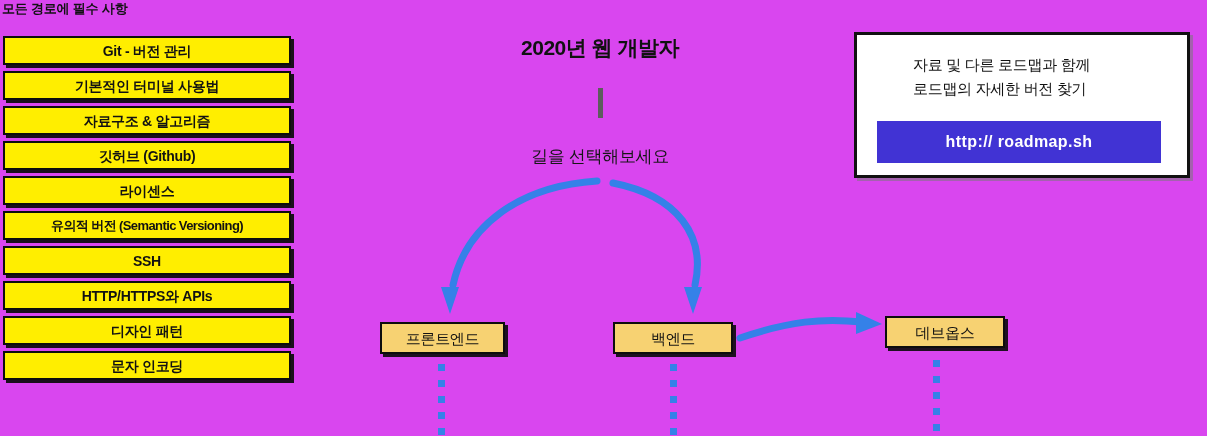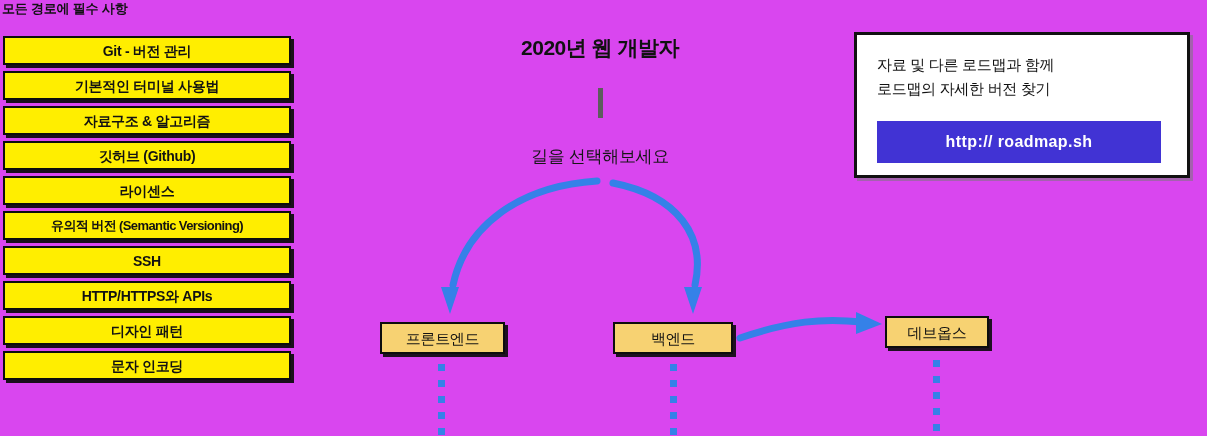--- a/index.html
+++ b/index.html
@@ -103,20 +103,21 @@
     border: 3px solid #111111;
     box-shadow: 3px 3px 0 rgba(120,120,120,0.55);
     padding: 18px 20px 0 20px;
   }
   .info-line {
     font-size: 15px;
     color: #111111;
     letter-spacing: -0.3px;
     line-height: 1.62;
     white-space: nowrap;
+    margin-left: 36px;
   }
   #roadmap-link-button {
     position: absolute;
     left: 20px;
     top: 86px;
     width: 284px;
     height: 42px;
     background: #4133d4;
     display: flex;
     align-items: center;
@@ -156,21 +157,21 @@
   .branch-box .branch-label {
     font-size: 15px;
     color: #121212;
     letter-spacing: -0.3px;
     white-space: nowrap;
     line-height: 1;
     text-align: center;
   }
   #branch-box-0 { left: 380px; top: 322px; width: 125px; }
   #branch-box-1 { left: 613px; top: 322px; width: 120px; }
-  #branch-box-2 { left: 885px; top: 316px; width: 104px; }
+  #branch-box-2 { left: 885px; top: 316px; width: 120px; }
 
   .dot-trail {
     position: absolute;
     width: 7px;
   }
   .dot-trail .trail-dot {
     width: 7px;
     height: 7px;
     background: #3581e8;
     margin-bottom: 9px;

